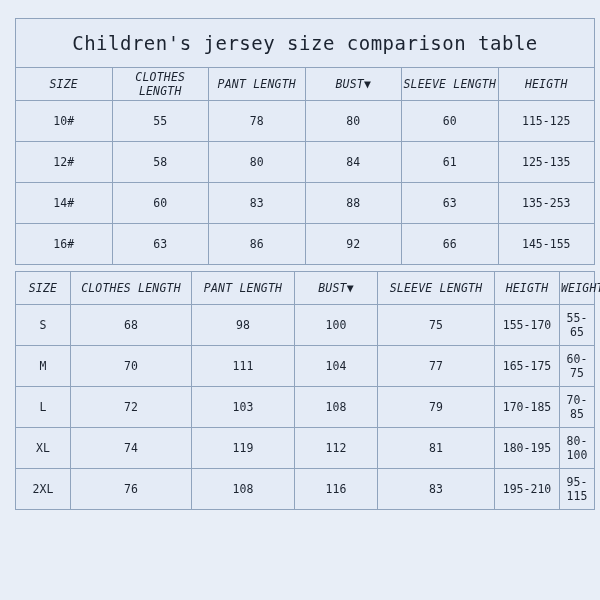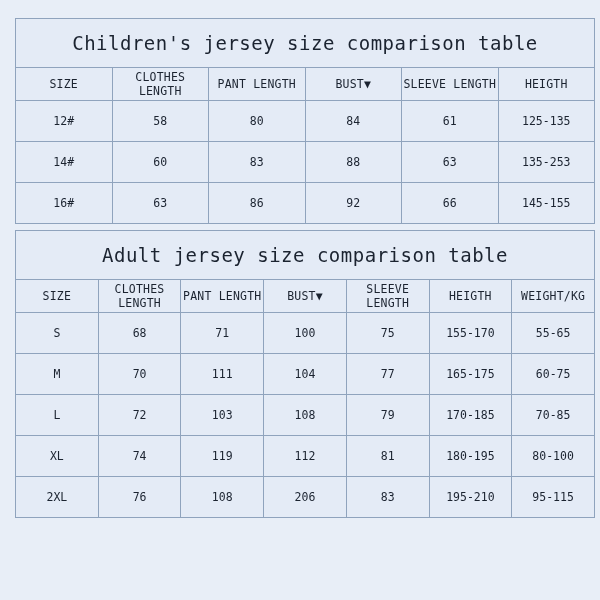--- a/index.html
+++ b/index.html
@@ -41,20 +41,21 @@
     font-size: 19px;
     letter-spacing: 0.5px;
     height: 40px;
     padding: 4px 0;
     color: #121821;
   }
   .head-cell {
     font-size: 11.5px;
     height: 30px;
     letter-spacing: 0.2px;
+    font-style: italic;
   }
   .body-cell {
     font-size: 11.5px;
     height: 38px;
   }
   .spacer {
     height: 6px;
   }
   .tbl-wrap {
     margin: 0 auto;
@@ -71,20 +72,28 @@
         <tr>
           <td class="title-cell" colspan="6">Children's jersey size comparison table</td>
         </tr>
         <tr>
           <td class="head-cell" style="width:52px">SIZE</td>
           <td class="head-cell" style="width:118px">CLOTHES LENGTH</td>
           <td class="head-cell" style="width:100px">PANT LENGTH</td>
           <td class="head-cell" style="width:80px">BUST▼</td>
           <td class="head-cell" style="width:114px">SLEEVE LENGTH</td>
           <td class="head-cell">HEIGTH</td>
+        </tr>
+        <tr>
+          <td class="body-cell">10#</td>
+          <td class="body-cell">55</td>
+          <td class="body-cell">78</td>
+          <td class="body-cell">80</td>
+          <td class="body-cell">60</td>
+          <td class="body-cell">115-125</td>
         </tr>
         <tr>
           <td class="body-cell">12#</td>
           <td class="body-cell">58</td>
           <td class="body-cell">80</td>
           <td class="body-cell">84</td>
           <td class="body-cell">61</td>
           <td class="body-cell">125-135</td>
         </tr>
         <tr>
@@ -106,35 +115,32 @@
       </tbody>
     </table>
   </div>
 
   <div class="spacer"></div>
 
   <div class="tbl-wrap">
     <table class="size-table">
       <tbody>
         <tr>
-          <td class="title-cell" colspan="7">Adult jersey size comparison table</td>
-        </tr>
-        <tr>
           <td class="head-cell" style="width:52px">SIZE</td>
           <td class="head-cell" style="width:118px">CLOTHES LENGTH</td>
           <td class="head-cell" style="width:100px">PANT LENGTH</td>
           <td class="head-cell" style="width:80px">BUST▼</td>
           <td class="head-cell" style="width:114px">SLEEVE LENGTH</td>
           <td class="head-cell" style="width:62px">HEIGTH</td>
           <td class="head-cell">WEIGHT/KG</td>
         </tr>
         <tr>
           <td class="body-cell">S</td>
           <td class="body-cell">68</td>
-          <td class="body-cell">71</td>
+          <td class="body-cell">98</td>
           <td class="body-cell">100</td>
           <td class="body-cell">75</td>
           <td class="body-cell">155-170</td>
           <td class="body-cell">55-65</td>
         </tr>
         <tr>
           <td class="body-cell">M</td>
           <td class="body-cell">70</td>
           <td class="body-cell">111</td>
           <td class="body-cell">104</td>
@@ -157,21 +163,21 @@
           <td class="body-cell">119</td>
           <td class="body-cell">112</td>
           <td class="body-cell">81</td>
           <td class="body-cell">180-195</td>
           <td class="body-cell">80-100</td>
         </tr>
         <tr>
           <td class="body-cell">2XL</td>
           <td class="body-cell">76</td>
           <td class="body-cell">108</td>
-          <td class="body-cell">206</td>
+          <td class="body-cell">116</td>
           <td class="body-cell">83</td>
           <td class="body-cell">195-210</td>
           <td class="body-cell">95-115</td>
         </tr>
       </tbody>
     </table>
   </div>
 
 </div>
 

